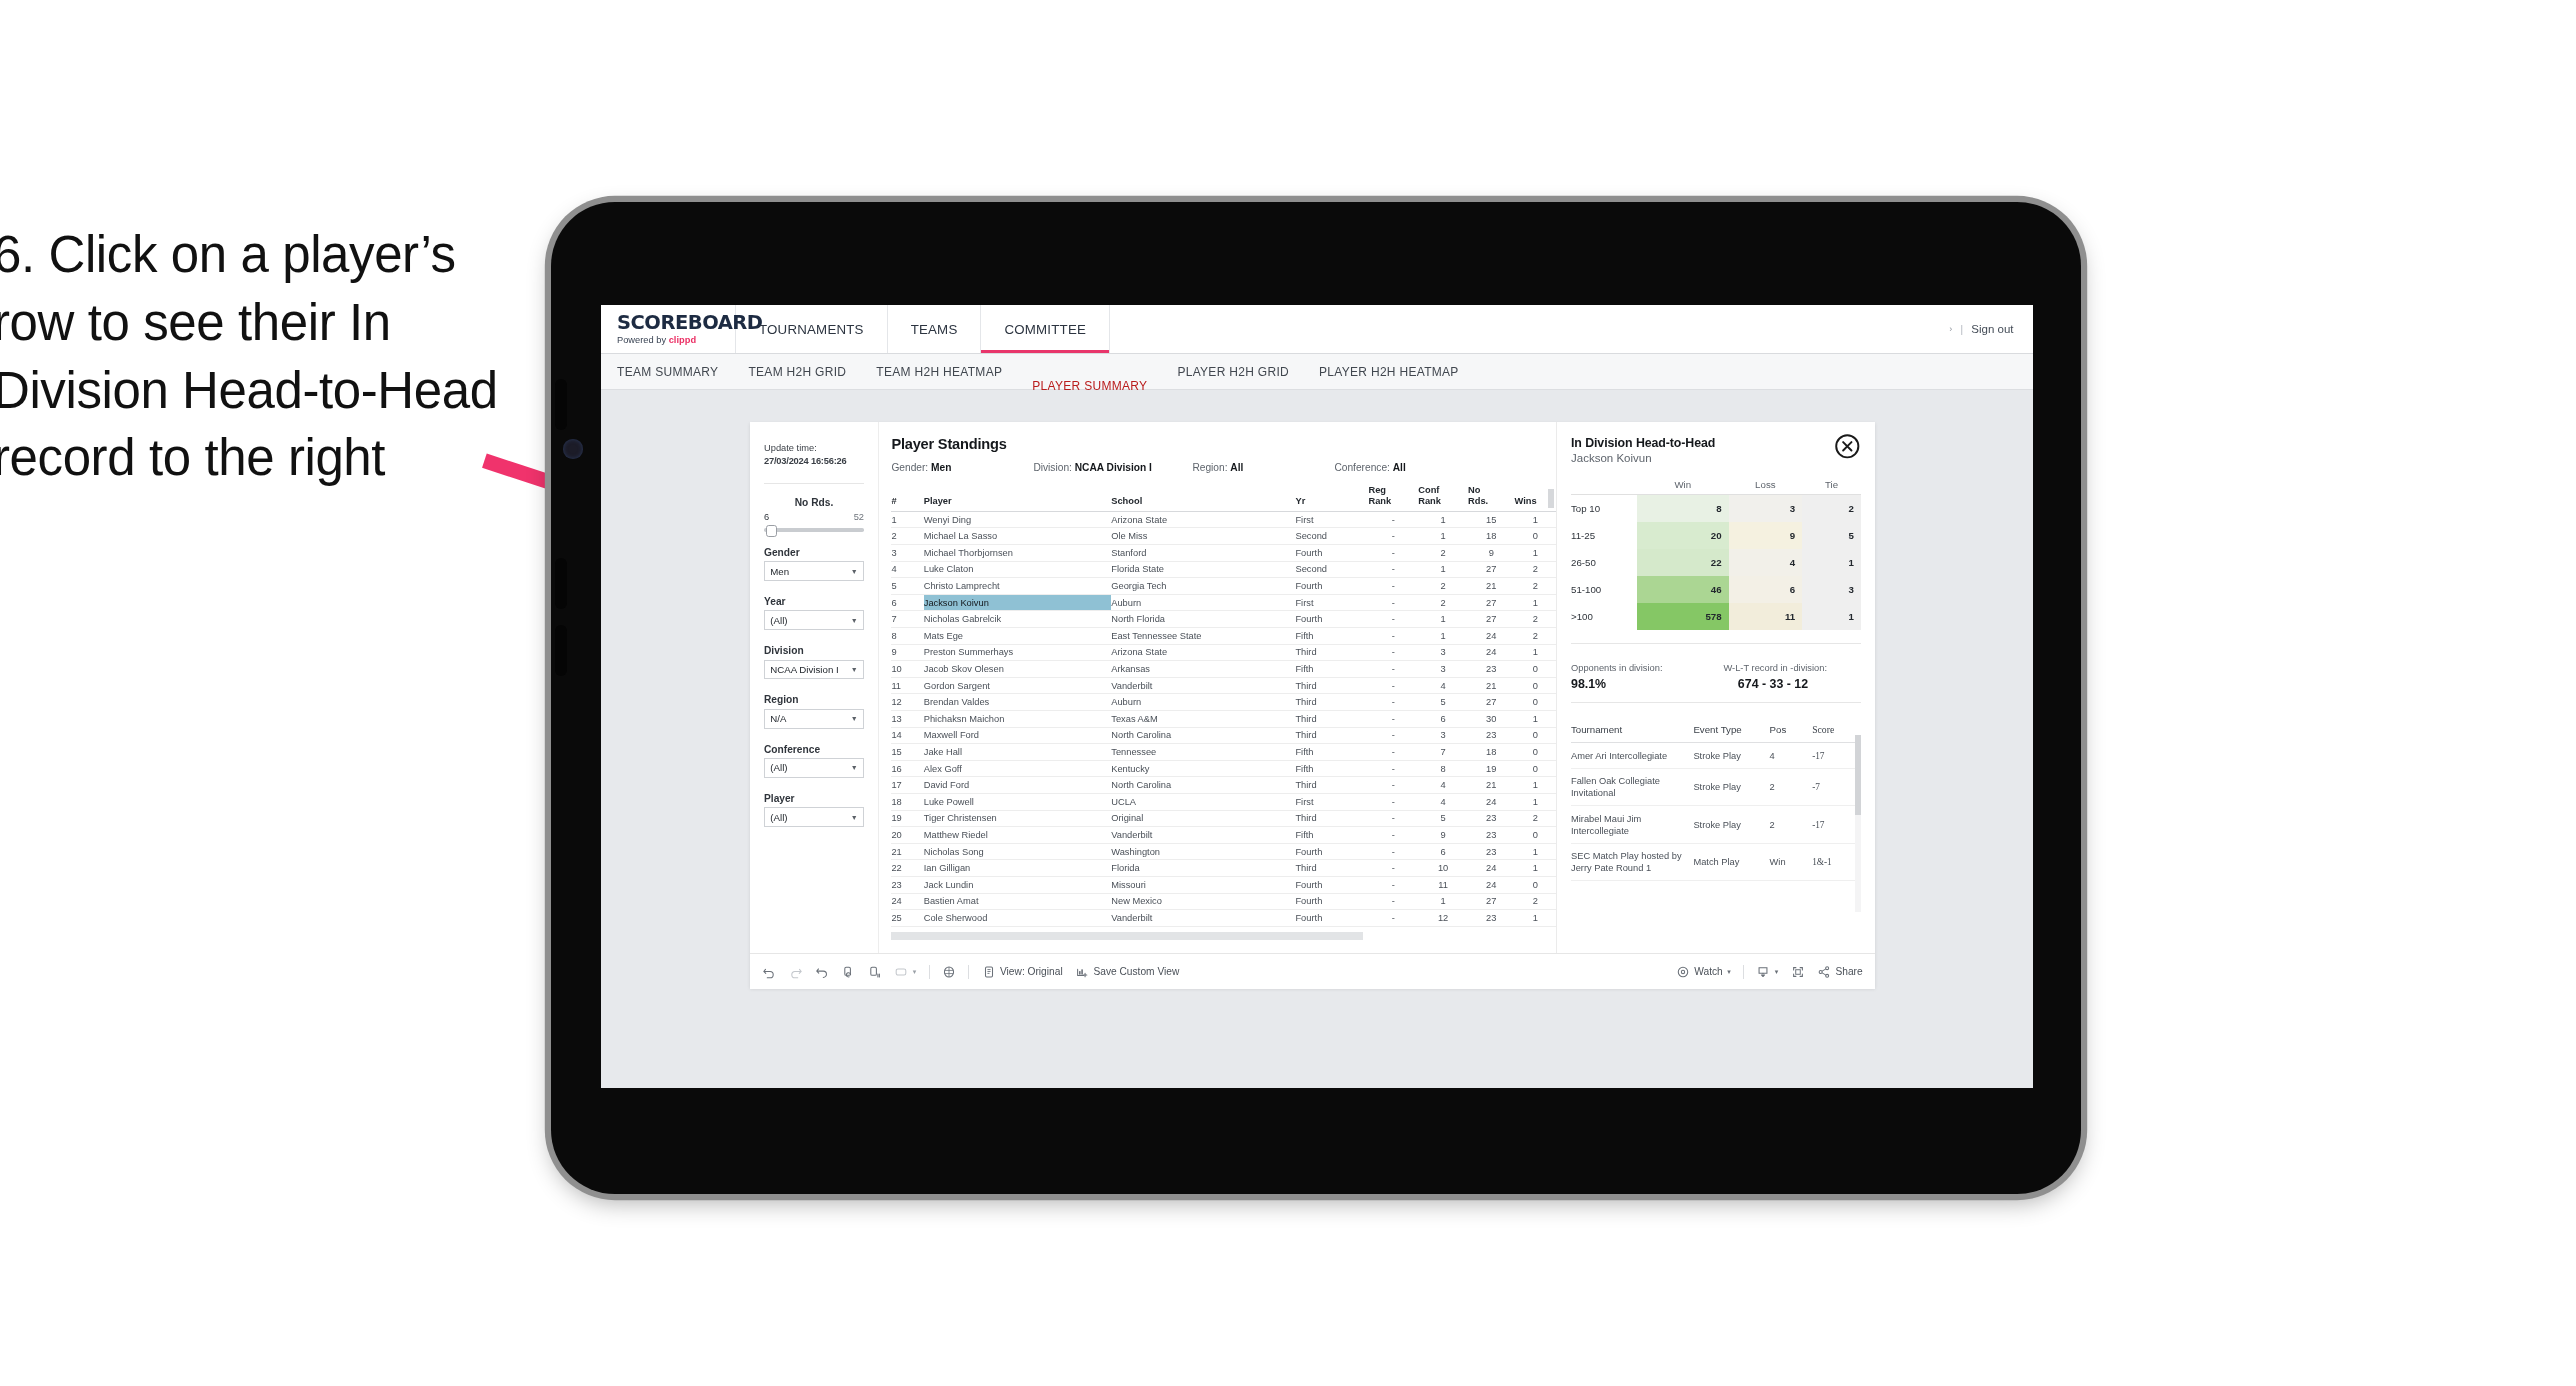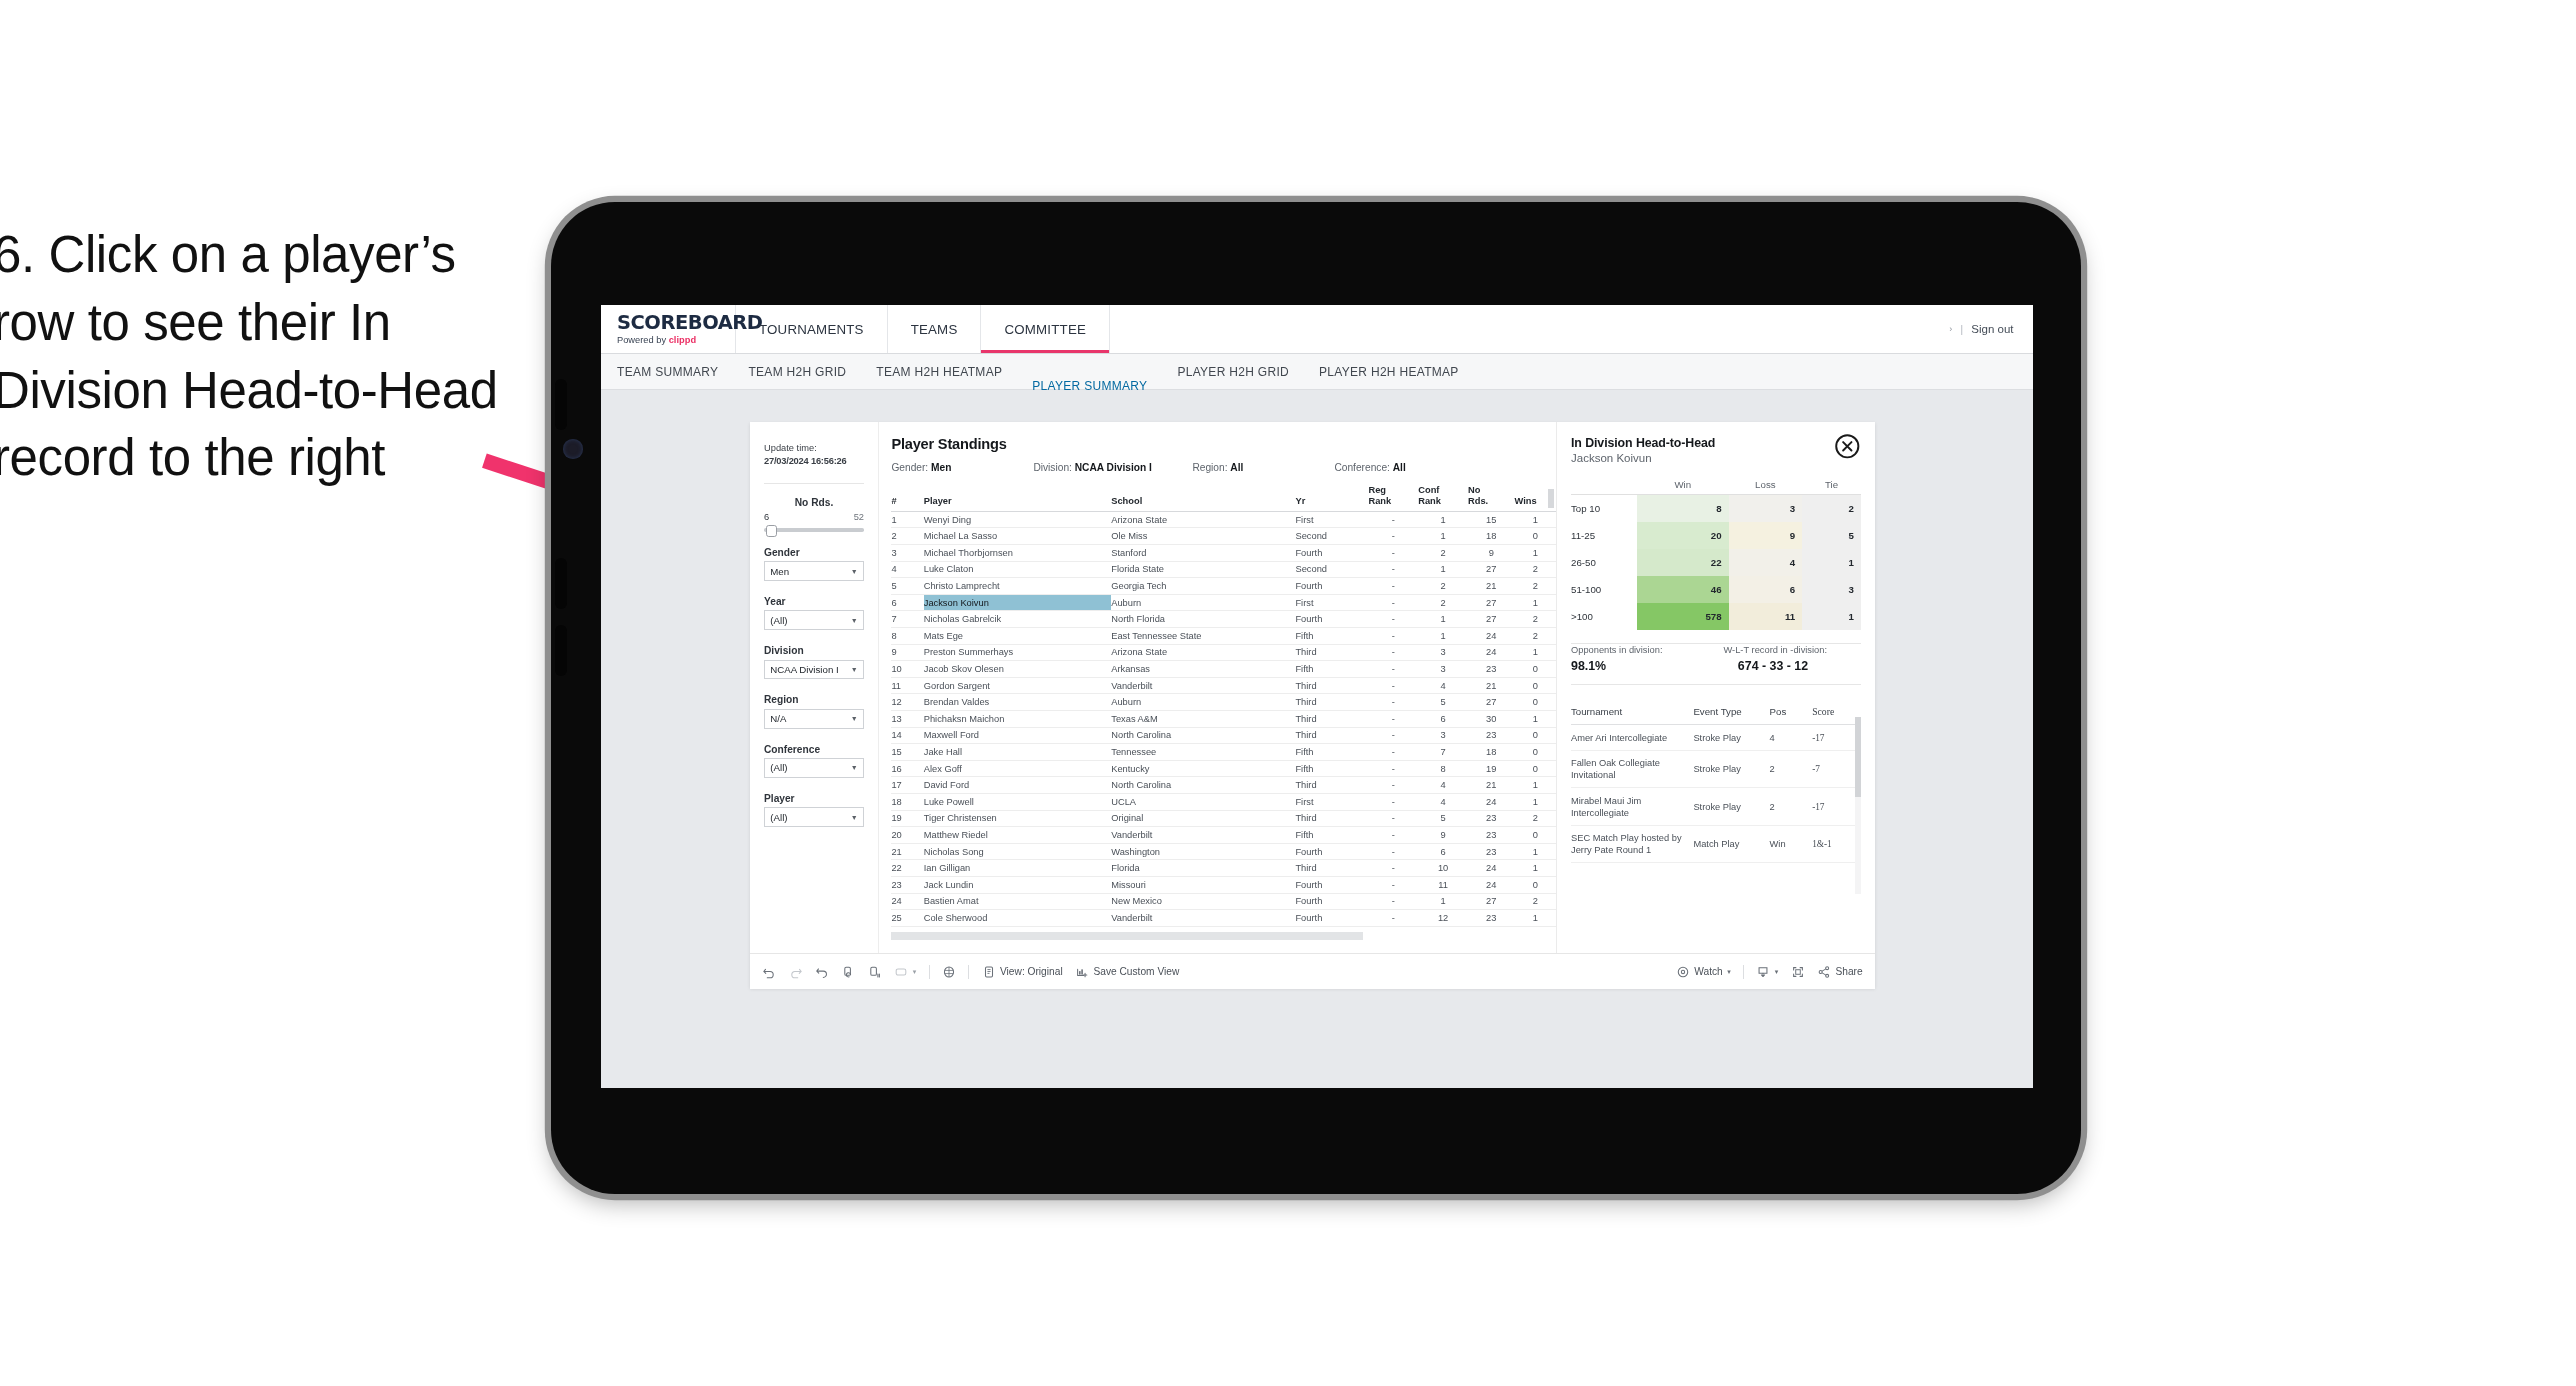--- a/index.html
+++ b/index.html
@@ -42,21 +42,21 @@
      background:#e8366b;}
   #signout{margin-left:auto;display:flex;align-items:center;padding-right:19.5px;
      font-size:11.5px;color:#444c57;gap:8px;}
   #signout .sep{color:#b9bdc4;}
   #signout .chev{font-size:8.9px;color:#8a9099;}
 
   
   #subnav{height:35px;background:#f6f7f8;border-bottom:0.9px solid #dcdee1;
      display:flex;align-items:center;padding-left:16px;gap:30px;}
   .subtab{font-size:12px;color:#41474f;letter-spacing:0.3px;cursor:pointer;}
-  .subtab.active{color:#0369a1;margin-top:28px;}
+  .subtab.active{color:#b91c1c;margin-top:28px;}
 
   
   #viz{position:absolute;left:149px;top:117px;width:1125px;height:567px;
      background:#fff;box-shadow:0 0.9px 3.5px rgba(0,0,0,.10);display:flex;
      flex-direction:column;}
   #vizbody{flex:1;display:flex;min-height:0;}
 
   
   #side{width:129px;border-right:0.9px solid #ededed;box-sizing:border-box;
      padding:19.5px 14px 0 14px;font-size:9.7px;color:#2f343b;}
@@ -104,21 +104,21 @@
   #dsub{font-size:11.5px;color:#5e646c;margin-top:1.8px;}
   #closebtn{position:absolute;right:14px;top:10.6px;width:26.6px;height:26.6px;cursor:pointer;}
 
   table.h2h{border-collapse:collapse;margin-top:14px;width:100%;font-size:9.7px;}
   table.h2h th{font-weight:400;color:#5e646c;font-size:9.7px;text-align:center;
      padding-bottom:4.4px;border-bottom:0.9px solid #e0e0e0;}
   table.h2h th.rh{border-bottom:0.9px solid #e0e0e0;}
   table.h2h td{padding:8px 7px;text-align:right;color:#23282e;font-weight:600;font-size:9.7px;}
   table.h2h td.rl{text-align:left;font-weight:400;color:#2f343b;padding-left:0;}
 
-  #sumrow{display:flex;margin-top:12.4px;border-top:0.9px solid #e6e6e6;padding-top:1px;}
+  #sumrow{display:flex;margin-top:12.4px;border-top:0.9px solid #e6e6e6;padding-top:19px;}
   #sumrow .lbl{font-size:9.3px;color:#5e646c;}
   #sumrow .val{font-size:12.4px;font-weight:700;color:#15181c;margin-top:4.4px;}
   #sumrow .s1{width:133px;} #sumrow .s2{flex:1;text-align:left;padding-left:16px;}
   #sumrow .s2 .val{text-align:center;padding-right:35px;}
   #sumrow .s2 .lbl{padding-left:3.5px;}
 
   #trnwrap{margin-top:11.5px;border-top:0.9px solid #e6e6e6;padding-top:12px;position:relative;flex:1;min-height:0;}
   table.trn{border-collapse:collapse;width:100%;font-size:9.3px;}
   table.trn th{font-weight:400;color:#3c424a;text-align:left;padding:8.9px 3.5px 7px 0;
      border-bottom:0.9px solid #dfe0e2;font-size:9.7px;}

